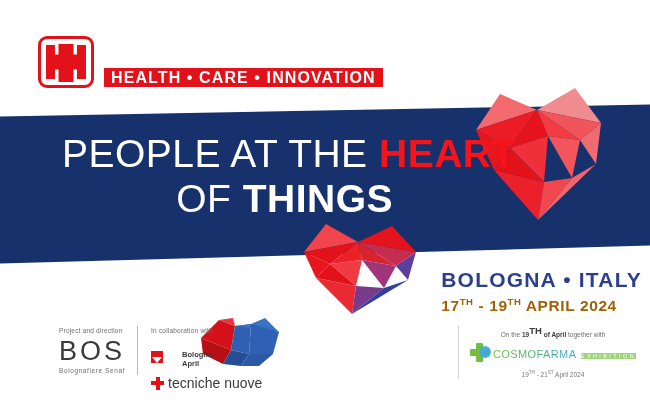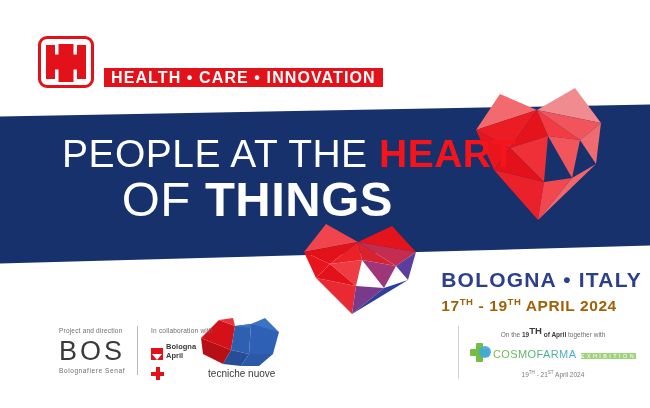--- a/index.html
+++ b/index.html
@@ -43,21 +43,21 @@
   }
 
   
   .headline{position:absolute;left:38px;top:132px;z-index:5;width:430px;}
   .hl-line1{
     font-size:39px;line-height:44px;color:#ffffff;
     letter-spacing:0.5px;font-weight:300;white-space:nowrap;margin-left:24px;
   }
   .hl-line1 .accent{color:#F5141B;font-weight:bold;}
   .hl-line2{
-    font-size:49px;line-height:46px;color:#ffffff;
+    font-size:39px;line-height:46px;color:#ffffff;
     letter-spacing:0.5px;font-weight:300;white-space:nowrap;
     text-align:right;width:355px;
   }
   .hl-line2 .strong{font-weight:bold;}
 
   
   .event-info{position:absolute;right:8px;top:268px;z-index:5;text-align:left;}
   .event-city{
     color:#2B3F8C;font-size:21px;font-weight:bold;letter-spacing:1.2px;
     line-height:24px;white-space:nowrap;
@@ -79,31 +79,31 @@
   .fl-col{padding-right:12px;}
   .fl-col.sep{border-right:1px solid #b9b9b9;margin-left:23px;}
   .fl-col.second{padding-left:13px;}
   .fl-cap{font-size:6.5px;color:#6d6d6d;letter-spacing:0.2px;line-height:9px;white-space:nowrap;}
   .bos-word{
     font-size:27px;line-height:29px;color:#3a3a3a;font-weight:normal;
     letter-spacing:3px;margin-top:2px;
   }
   .bos-sub{font-size:6.5px;color:#6d6d6d;letter-spacing:0.6px;line-height:9px;white-space:nowrap;}
 
-  .partner-row{display:flex;align-items:flex-end;margin-top:8px;}
+  .partner-row{display:flex;align-items:flex-start;margin-top:16px;gap:16px;}
   .bf-mark{width:12px;height:12px;background:#E31119;position:relative;margin-right:3px;flex:none;}
   .bf-mark:after{content:"";position:absolute;left:1px;bottom:0px;width:0;height:0;
     border-left:5px solid transparent;border-right:5px solid transparent;border-top:6px solid #ffffff;}
   .bf-text{font-size:7.5px;line-height:8.5px;color:#3a3a3a;font-weight:bold;white-space:nowrap;}
   .tn-row{display:flex;align-items:center;margin-top:7px;}
   .tn-mark{width:13px;height:13px;position:relative;margin-right:4px;flex:none;}
   .tn-mark i{position:absolute;background:#E31119;}
   .tn-mark i.v{left:4.5px;top:0;width:4px;height:13px;}
   .tn-mark i.h{top:4.5px;left:0;width:13px;height:4px;}
-  .tn-text{font-size:10px;color:#3a3a3a;white-space:nowrap;margin-left:40px;}
+  .tn-text{font-size:14px;color:#3a3a3a;white-space:nowrap;}
 
   
   .footer-right{position:absolute;right:14px;top:326px;z-index:6;
     border-left:1px solid #d2d2d2;padding-left:11px;text-align:center;}
   .cf-cap{font-size:6.5px;color:#6d6d6d;line-height:9px;white-space:nowrap;}
   .cf-cap b{color:#3a3a3a;}
   .cf-logo-row{display:flex;align-items:center;justify-content:center;margin-top:4px;}
   .cf-mark{width:19px;height:19px;position:relative;margin-right:4px;flex:none;}
   .cf-mark .gcross-v{position:absolute;left:6px;top:0;width:7px;height:19px;background:#76BC43;border-radius:1px;}
   .cf-mark .gcross-h{position:absolute;top:6px;left:0;width:19px;height:7px;background:#76BC43;border-radius:1px;}

